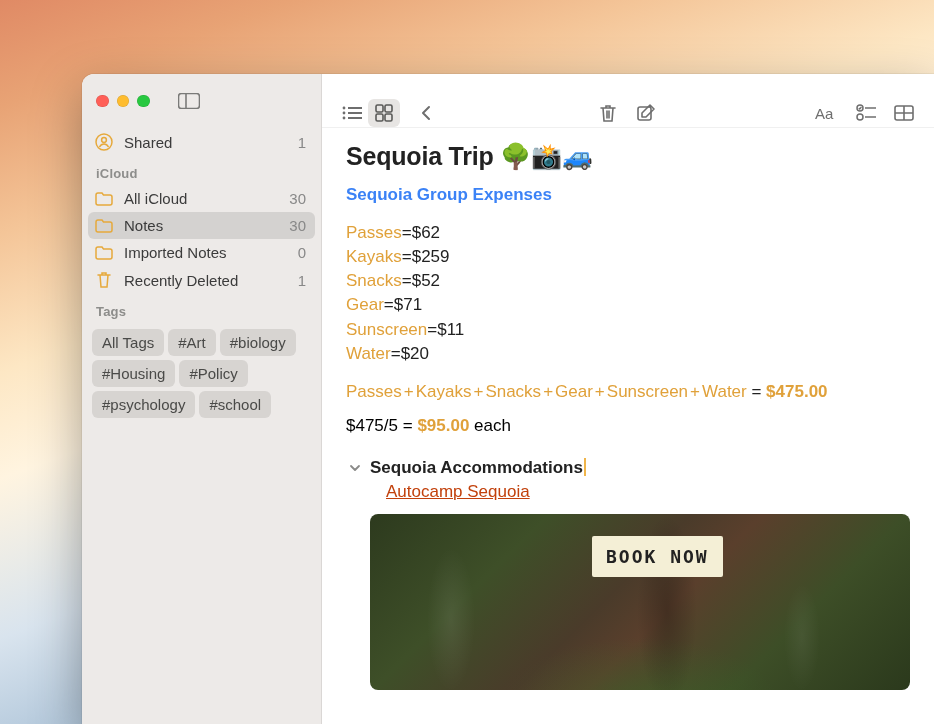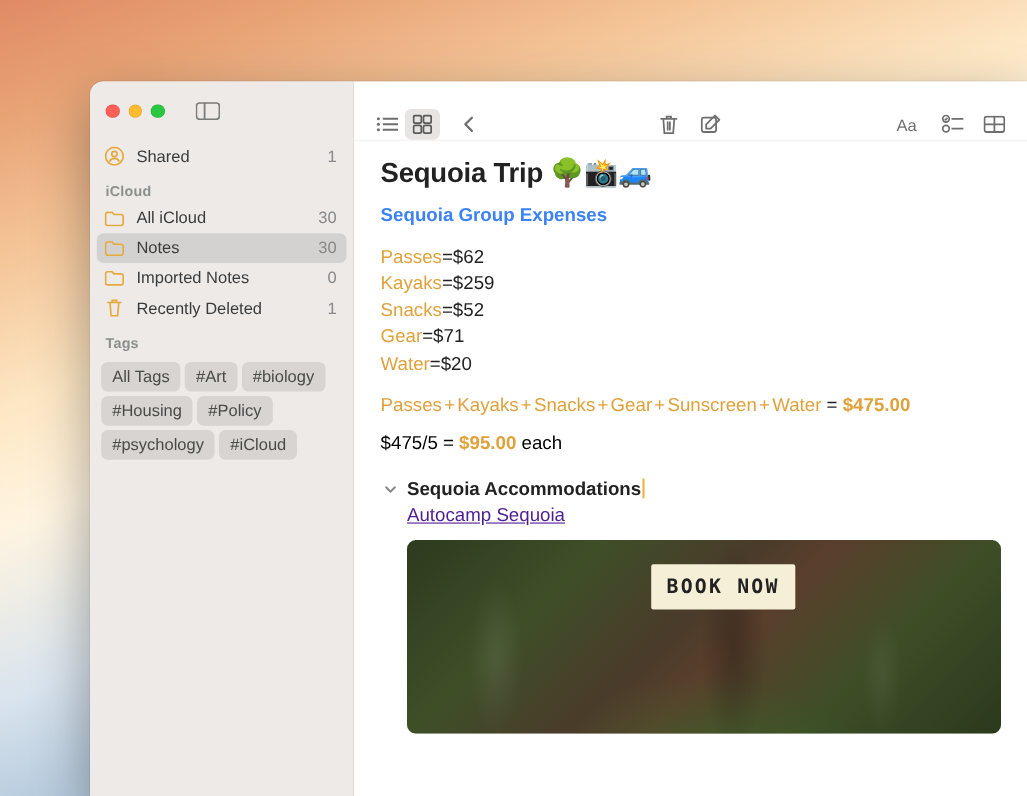--- a/index.html
+++ b/index.html
@@ -89,21 +89,21 @@
   .formula { margin-top:16px; font-size:17px; color:#222; }
   .formula .var { color:#e0a13a; }
   .formula .plus { color:#e0a13a; margin:0 2px; }
   .result { margin-top:14px; font-size:17px; }
   .result .ans { color:#e0a13a; font-weight:600; }
   .accom-head { margin-top:22px; display:flex; align-items:center; gap:6px; position:relative; }
   .accom-head .chev { color:#8a8a88; width:18px; display:flex; justify-content:center;}
   .accom-head .ht { font-size:17px; font-weight:700; color:#222; position:relative; }
   .cursor-bar { display:inline-block; width:2px; height:18px; background:#f0b54a; vertical-align:-3px; margin-left:1px;}
   .accom-link { margin-left:24px; margin-top:4px; font-size:17px; }
-  .accom-link a { color:#4c1d95; text-decoration:underline; }
+  .accom-link a { color:#c2410c; text-decoration:underline;margin-left:16px; }
   .attachment {
     margin: 12px 0 0 24px;
     width: 540px; height:176px; border-radius:8px; overflow:hidden;
     background: linear-gradient(135deg,#2d3a1e 0%, #3e4f28 25%, #4a3b2a 45%, #5a3f2c 55%, #3d4e27 75%, #2b391c 100%);
     position:relative;
   }
   .attachment::after{
     content:""; position:absolute; inset:0;
     background:
       radial-gradient(40px 120px at 15% 60%, rgba(255,255,255,0.08), transparent 60%),
@@ -199,21 +199,21 @@
     </div>
 
     <div class="section-header">Tags</div>
     <div class="tags-wrap">
       <span class="tag-chip">All Tags</span>
       <span class="tag-chip">#Art</span>
       <span class="tag-chip">#biology</span>
       <span class="tag-chip">#Housing</span>
       <span class="tag-chip">#Policy</span>
       <span class="tag-chip">#psychology</span>
-      <span class="tag-chip">#iCloud</span>
+      <span class="tag-chip">#school</span>
     </div>
   </div>
 
   <div class="main">
     <div class="toolbar">
       <div class="seg">
         <div class="tbtn">
           <svg width="20" height="14" viewBox="0 0 20 14">
               <circle cx="2" cy="2" r="1.4" fill="currentColor"></circle>
               <circle cx="2" cy="7" r="1.4" fill="currentColor"></circle>
@@ -279,20 +279,21 @@
 
     <div class="note-body">
       <div class="title">Sequoia Trip 🌳📸🚙</div>
       <div class="subhead">Sequoia Group Expenses</div>
 
       <div class="mono-lines">
         <div><span class="var">Passes</span>=<span>$62</span></div>
         <div><span class="var">Kayaks</span>=<span>$259</span></div>
         <div><span class="var">Snacks</span>=<span>$52</span></div>
         <div><span class="var">Gear</span>=<span>$71</span></div>
+        <div><span class="var">Sunscreen</span>=<span>$11</span></div>
         <div><span class="var">Water</span>=<span>$20</span></div>
       </div>
 
       <div class="formula">
         <span class="var">Passes</span><span class="plus">+</span><span class="var">Kayaks</span><span class="plus">+</span><span class="var">Snacks</span><span class="plus">+</span><span class="var">Gear</span><span class="plus">+</span><span class="var">Sunscreen</span><span class="plus">+</span><span class="var">Water</span><span> = </span><span class="var" style="font-weight:600">$475.00</span>
       </div>
 
       <div class="result">
         <span>$475/5</span><span> = </span><span class="ans">$95.00</span><span>  each</span>
       </div>

